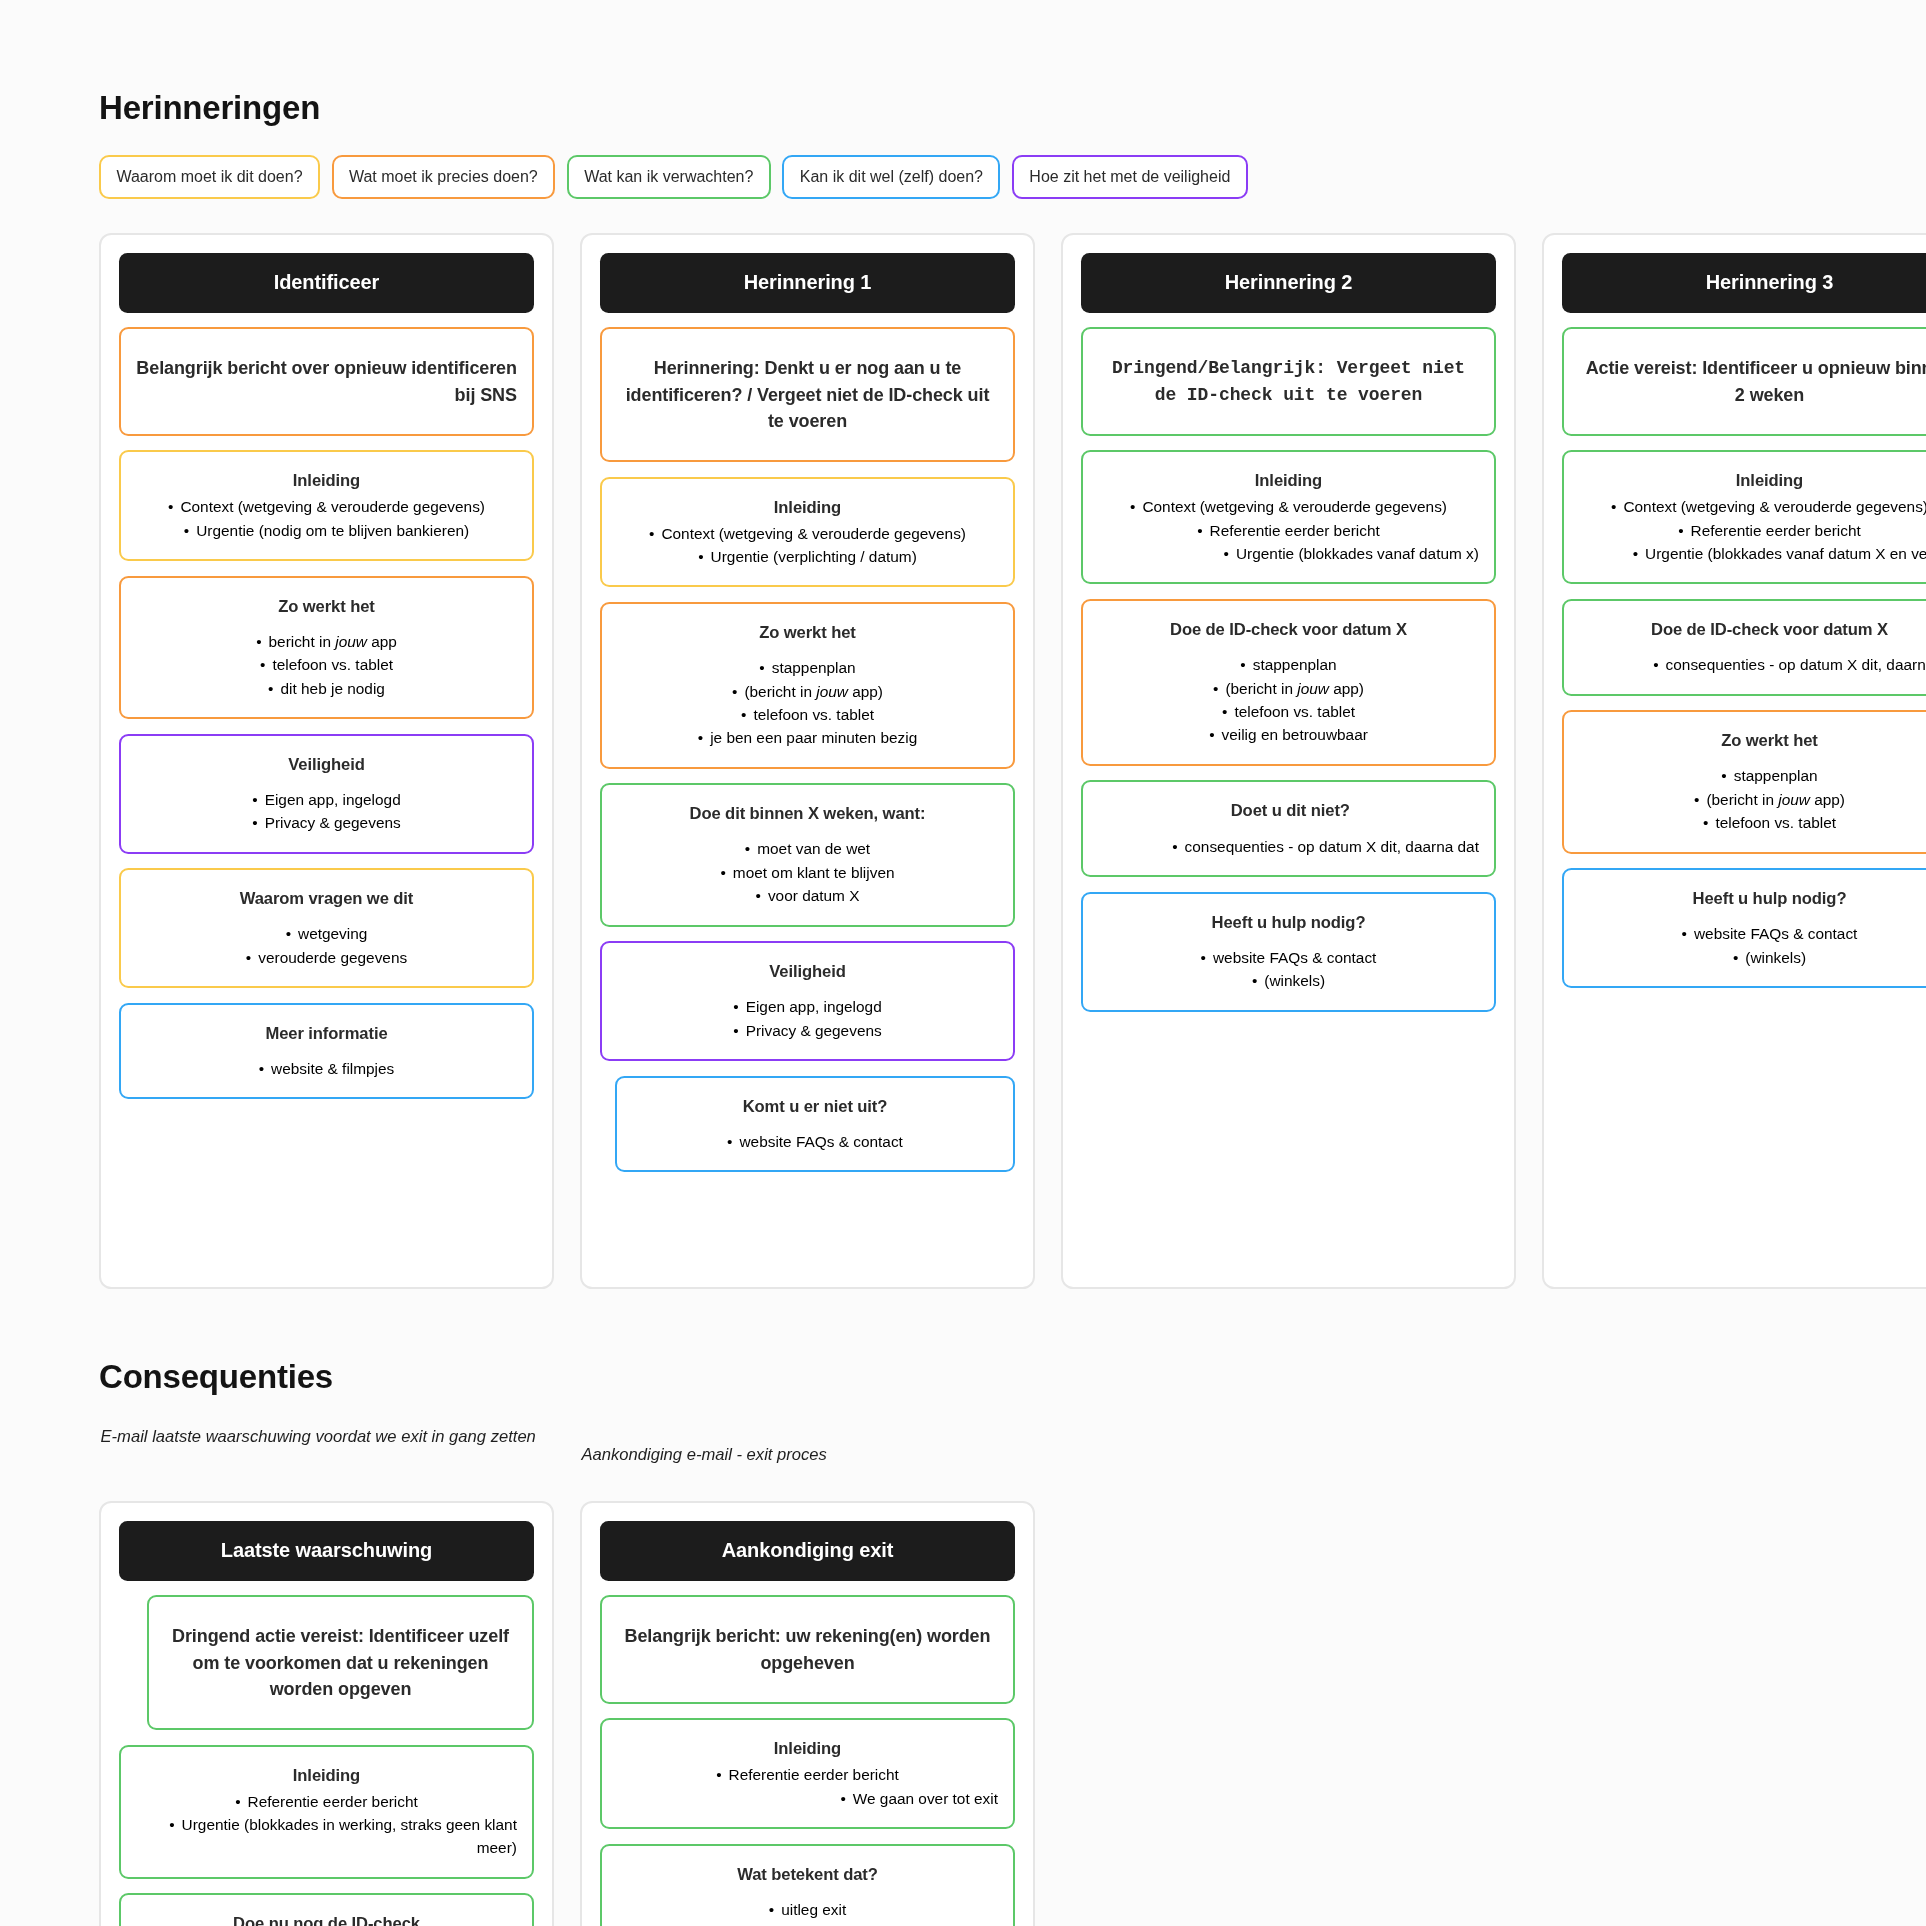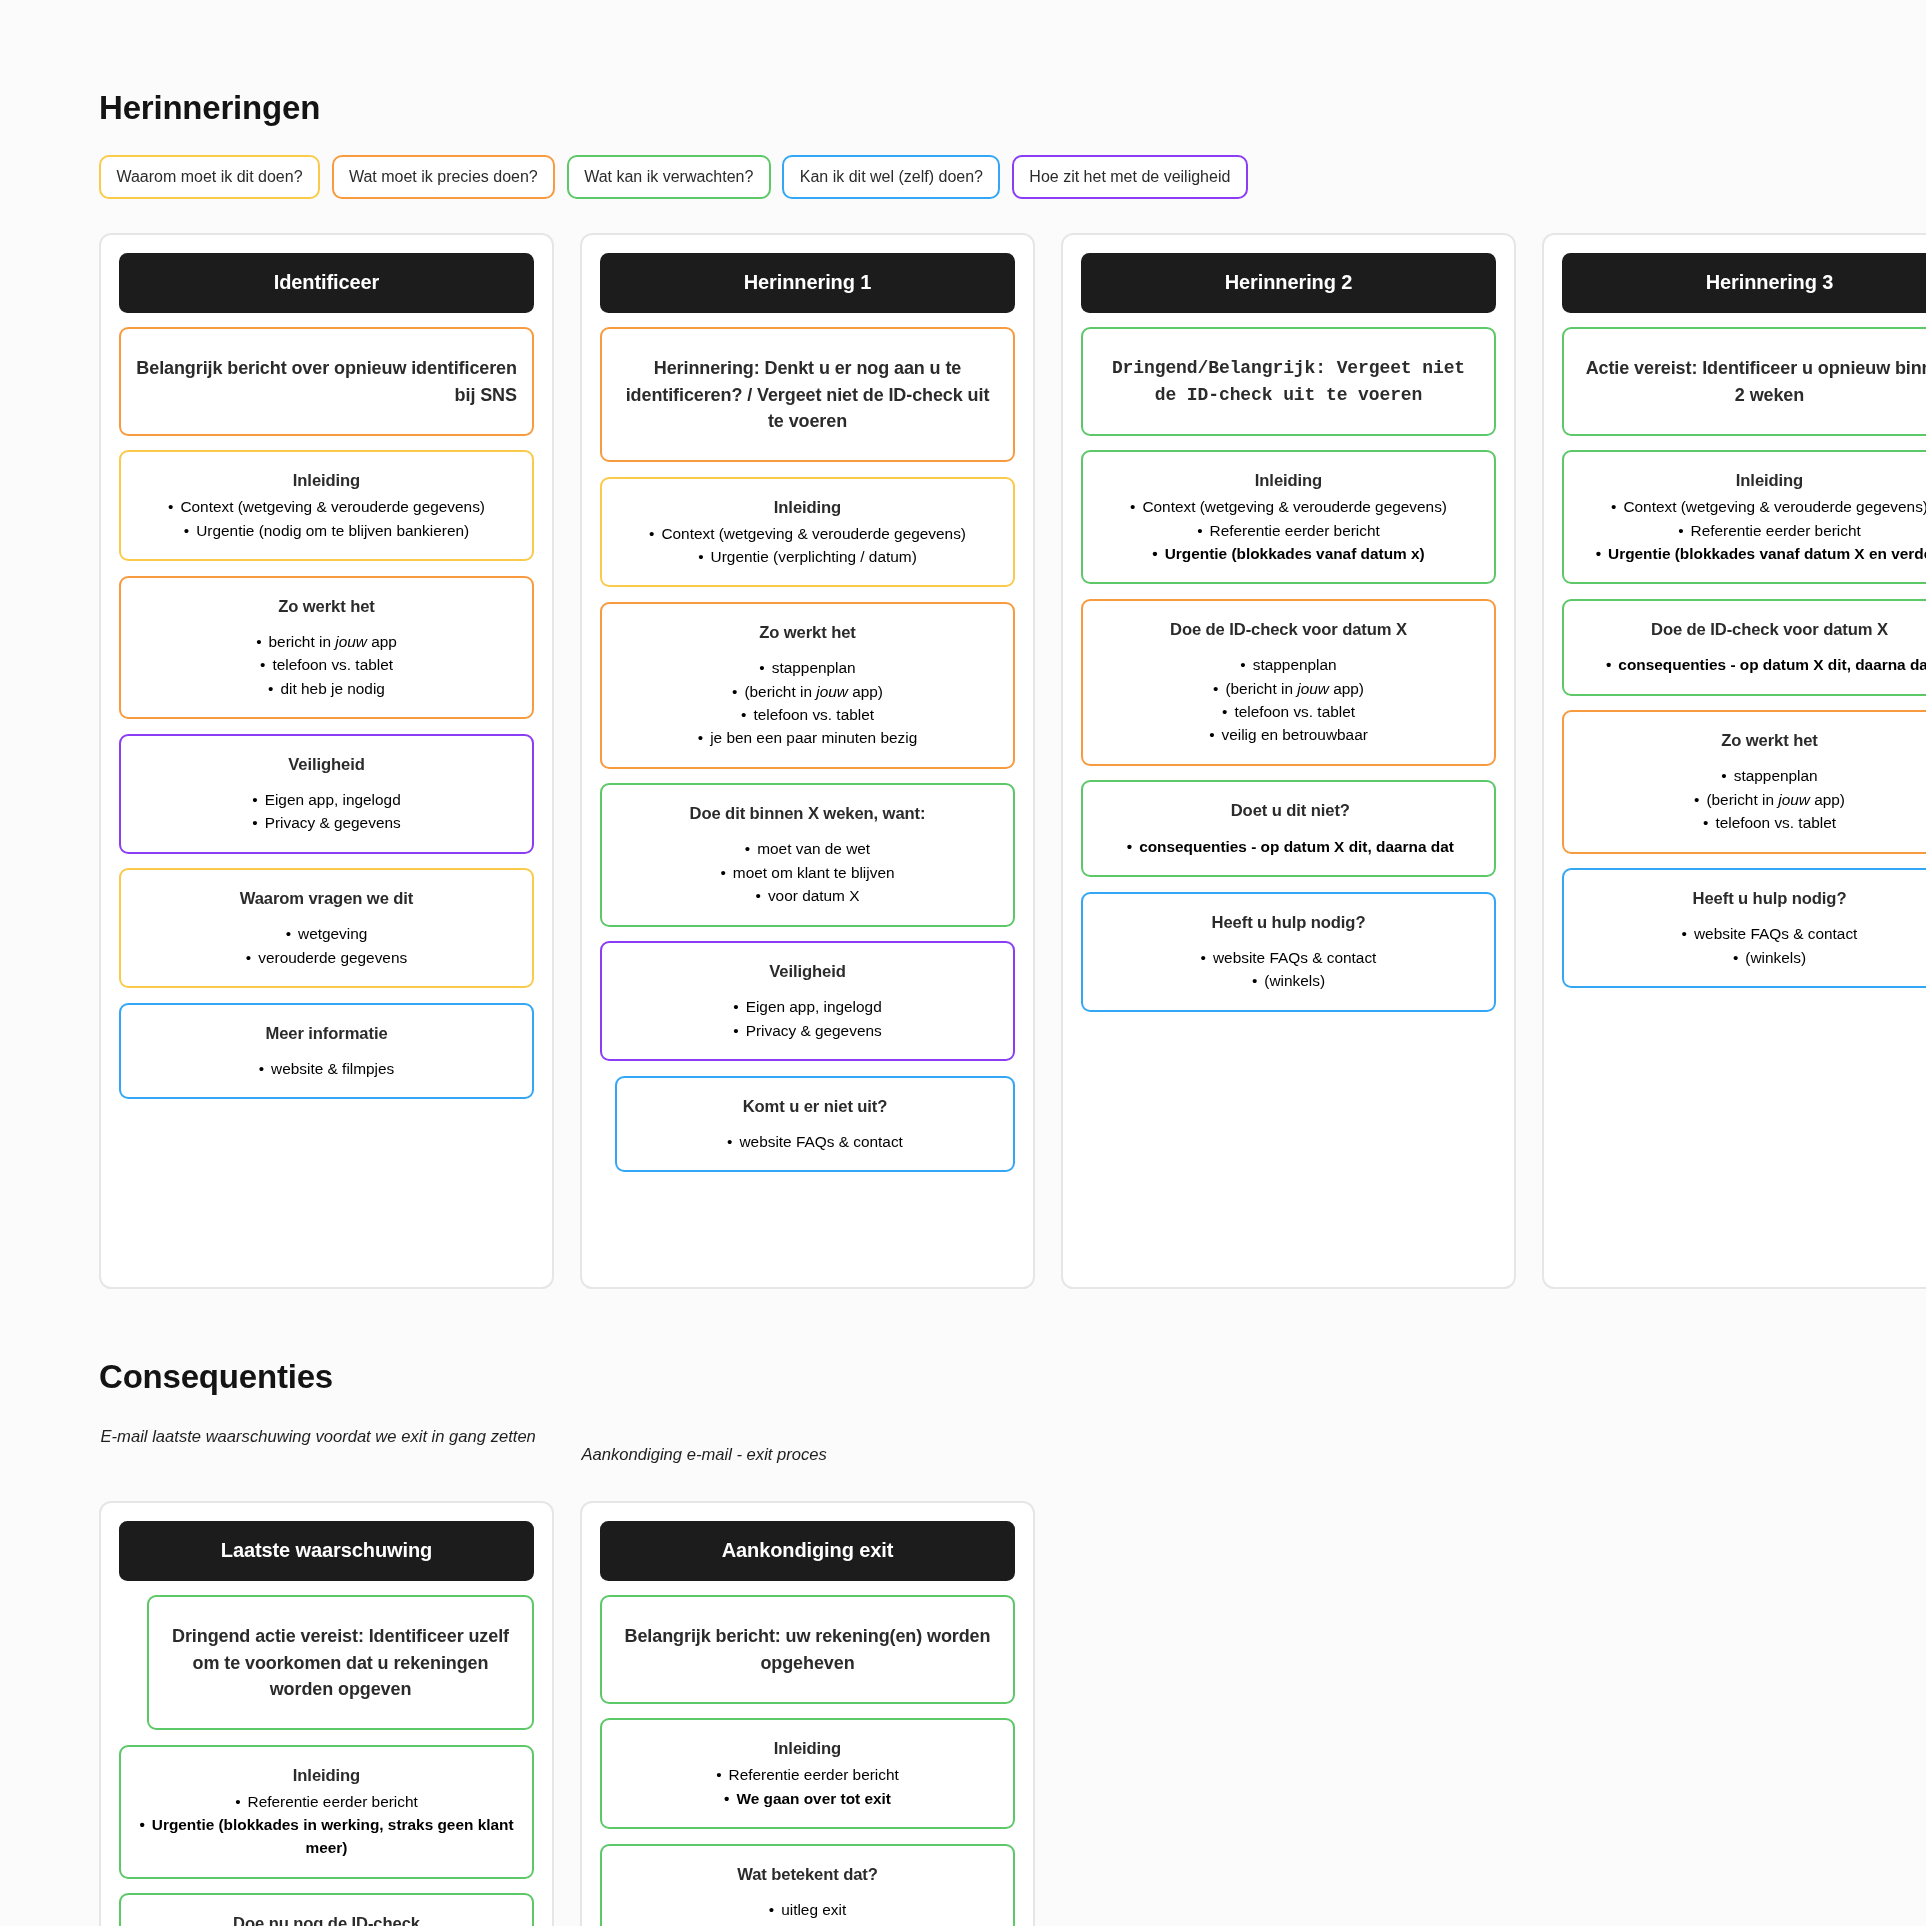--- a/index.html
+++ b/index.html
@@ -93,21 +93,21 @@
     list-style: none;
     margin-top: 11.6px;
   }
   .block ul.tight { margin-top: 2.3px; }
   .block li {
     font-size: 15.4px;
     line-height: 1.52;
     color: #000000;
   }
   .block li::before { content: "\2022"; margin-right: 7px; }
-  .block li.b { font-weight: 700; }
+  .block li.b { font-weight: 400; text-align: right; }
   .block li i { font-style: italic; }
 
   
   .sub-labels {
     display: flex;
     gap: 26px;
     margin: 28.5px 0 0 99px;
   }
   .sub-label {
     width: 455px;

